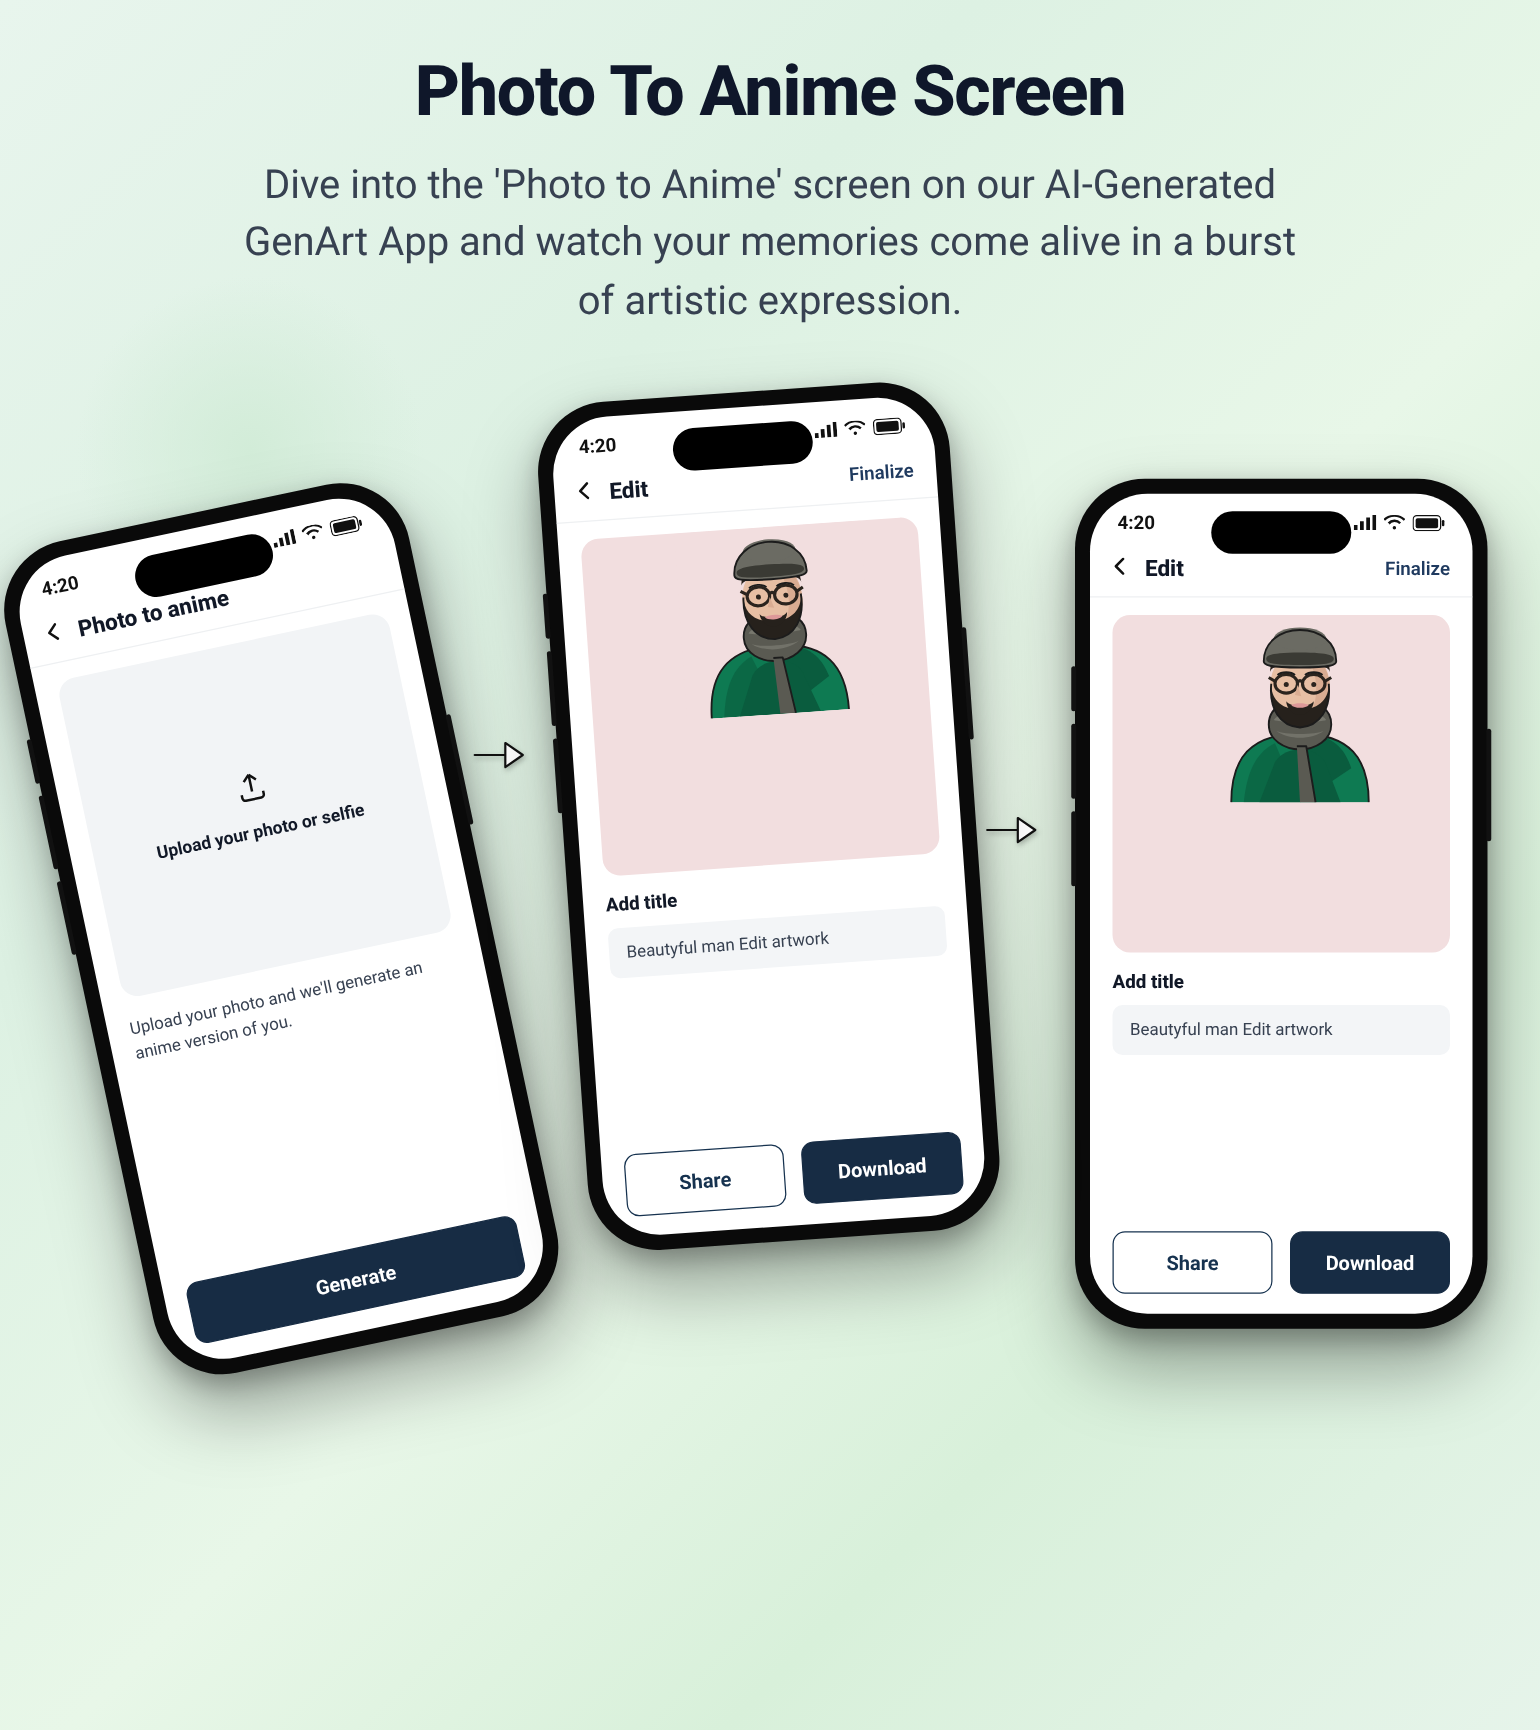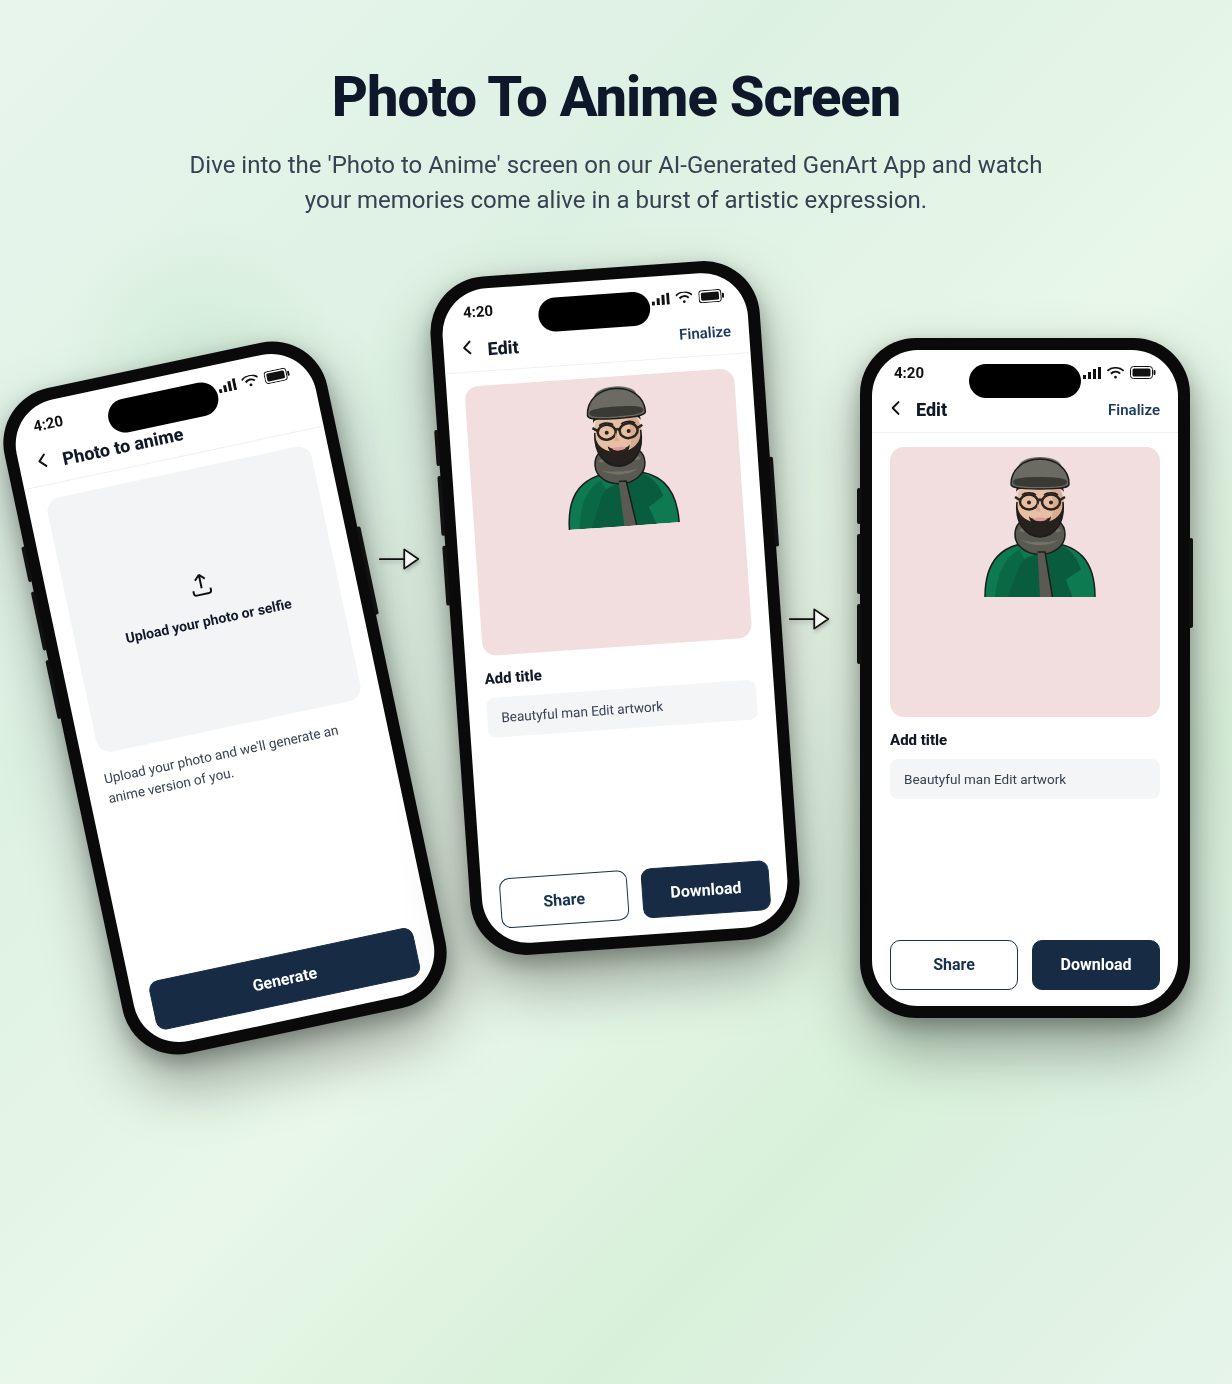--- a/index.html
+++ b/index.html
@@ -5,23 +5,23 @@
 * { margin: 0; padding: 0; box-sizing: border-box; }
 body {
   font-family: -apple-system, BlinkMacSystemFont, "Segoe UI", Roboto, sans-serif;
   width: 1232px;
   height: 1384px;
   background: linear-gradient(135deg, #e8f5ed 0%, #ddf1e3 30%, #e8f7e8 55%, #d8f0da 75%, #e6f4ea 100%);
   position: relative;
   overflow: hidden;
 }
 .blob { position: absolute; width: 280px; height: 280px; left: 60px; top: 220px; border-radius: 50%; background: radial-gradient(circle,#d2ecd8 0%,rgba(210,236,216,0) 70%); }
-.hero { text-align: center; padding-top: 64px; }
+.hero { text-align: center; padding-top: 40px; }
 .title { font-size: 56px; font-weight: 800; color: #0f172a; letter-spacing: -1px; }
-.sub { font-size: 24px; color: #374151; margin: 18px auto 0; max-width: 860px; line-height: 1.45; }
+.sub { font-size: 32px; color: #374151; margin: 18px auto 0; max-width: 860px; line-height: 1.45; }
 
 .stage { position: relative; width: 100%; height: 1000px; margin-top: 20px; }
 
 .phone {
   position: absolute;
   width: 330px; height: 680px;
   background: #0a0a0a;
   border-radius: 56px;
   padding: 12px;
   box-shadow: 0 30px 60px rgba(0,0,0,.35), 0 8px 20px rgba(0,0,0,.25);

